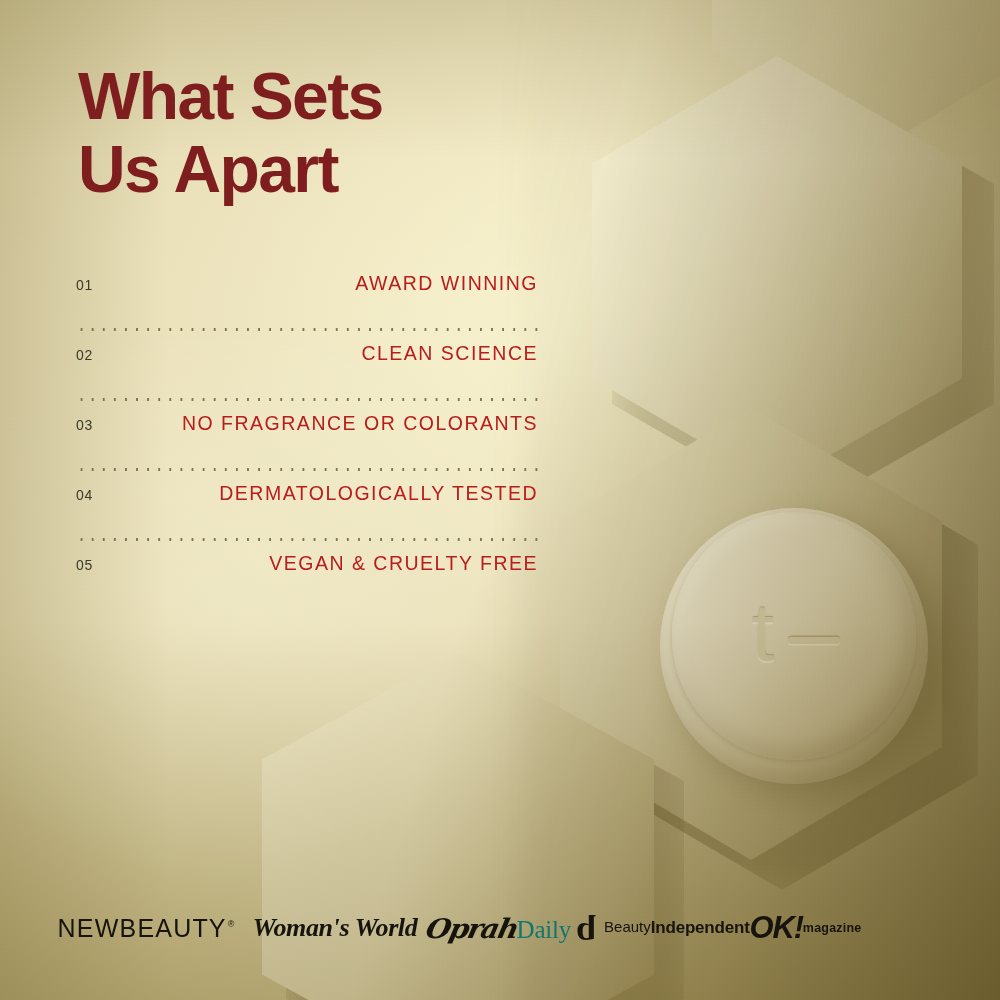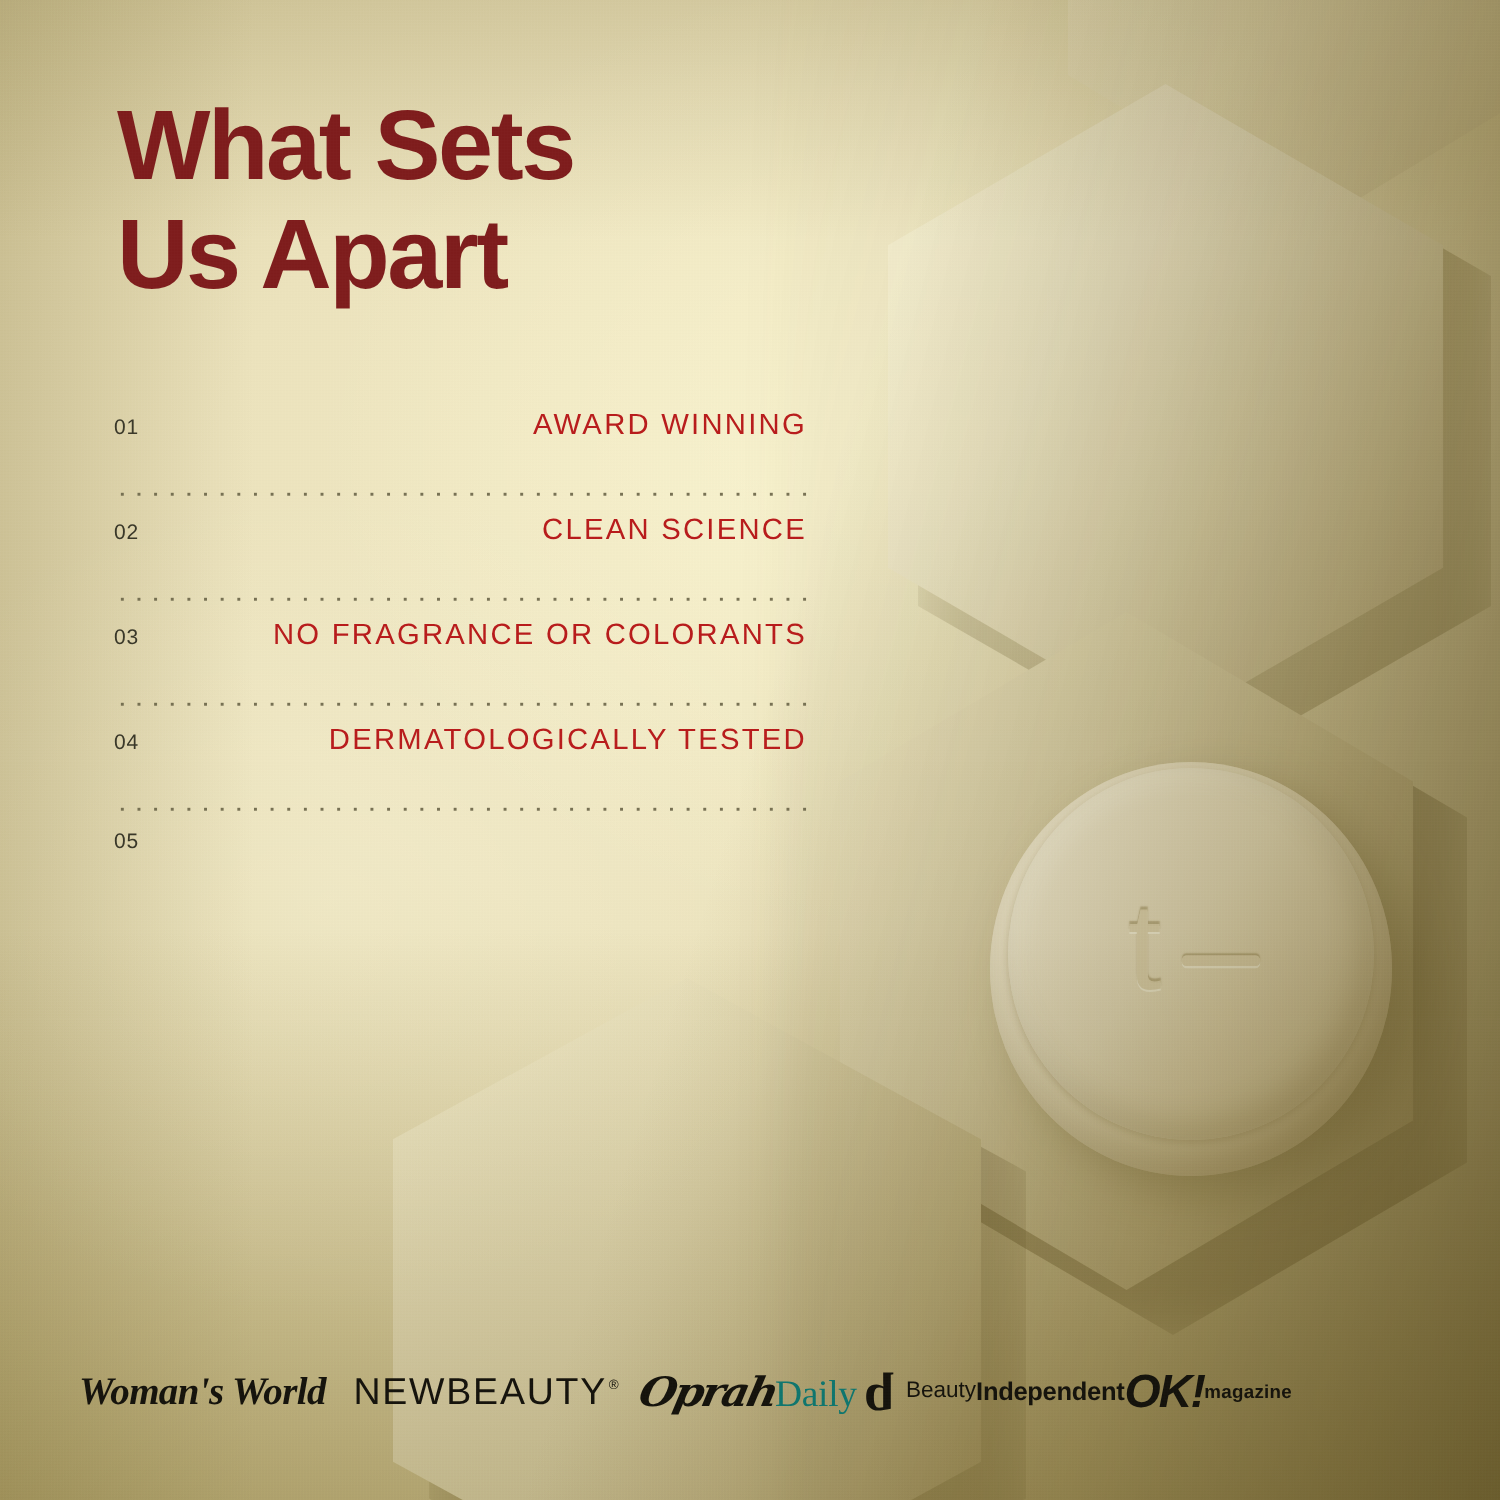--- a/index.html
+++ b/index.html
@@ -262,32 +262,33 @@
     <div class="dots"></div>
 
     <div class="row">
       <span class="row-num">04</span>
       <span class="row-label">DERMATOLOGICALLY TESTED</span>
     </div>
     <div class="dots"></div>
 
     <div class="row">
       <span class="row-num">05</span>
+      <span class="row-label">VEGAN &amp; CRUELTY FREE</span>
     </div>
 
   </div>
 
   <div class="press">
+
+    <div class="press-item p-newbeauty">
+      <span class="lg-newbeauty"><span>NEWBEAUTY</span><span class="reg">®</span></span>
+    </div>
 
     <div class="press-item p-womans">
       <span class="lg-womans">Woman's World</span>
-    </div>
-
-    <div class="press-item p-newbeauty">
-      <span class="lg-newbeauty"><span>NEWBEAUTY</span><span class="reg">®</span></span>
     </div>
 
     <div class="press-item p-oprah">
       <span class="lg-oprah">
         <span class="script">Oprah</span>
         <span class="daily">Daily</span>
       </span>
     </div>
 
 

